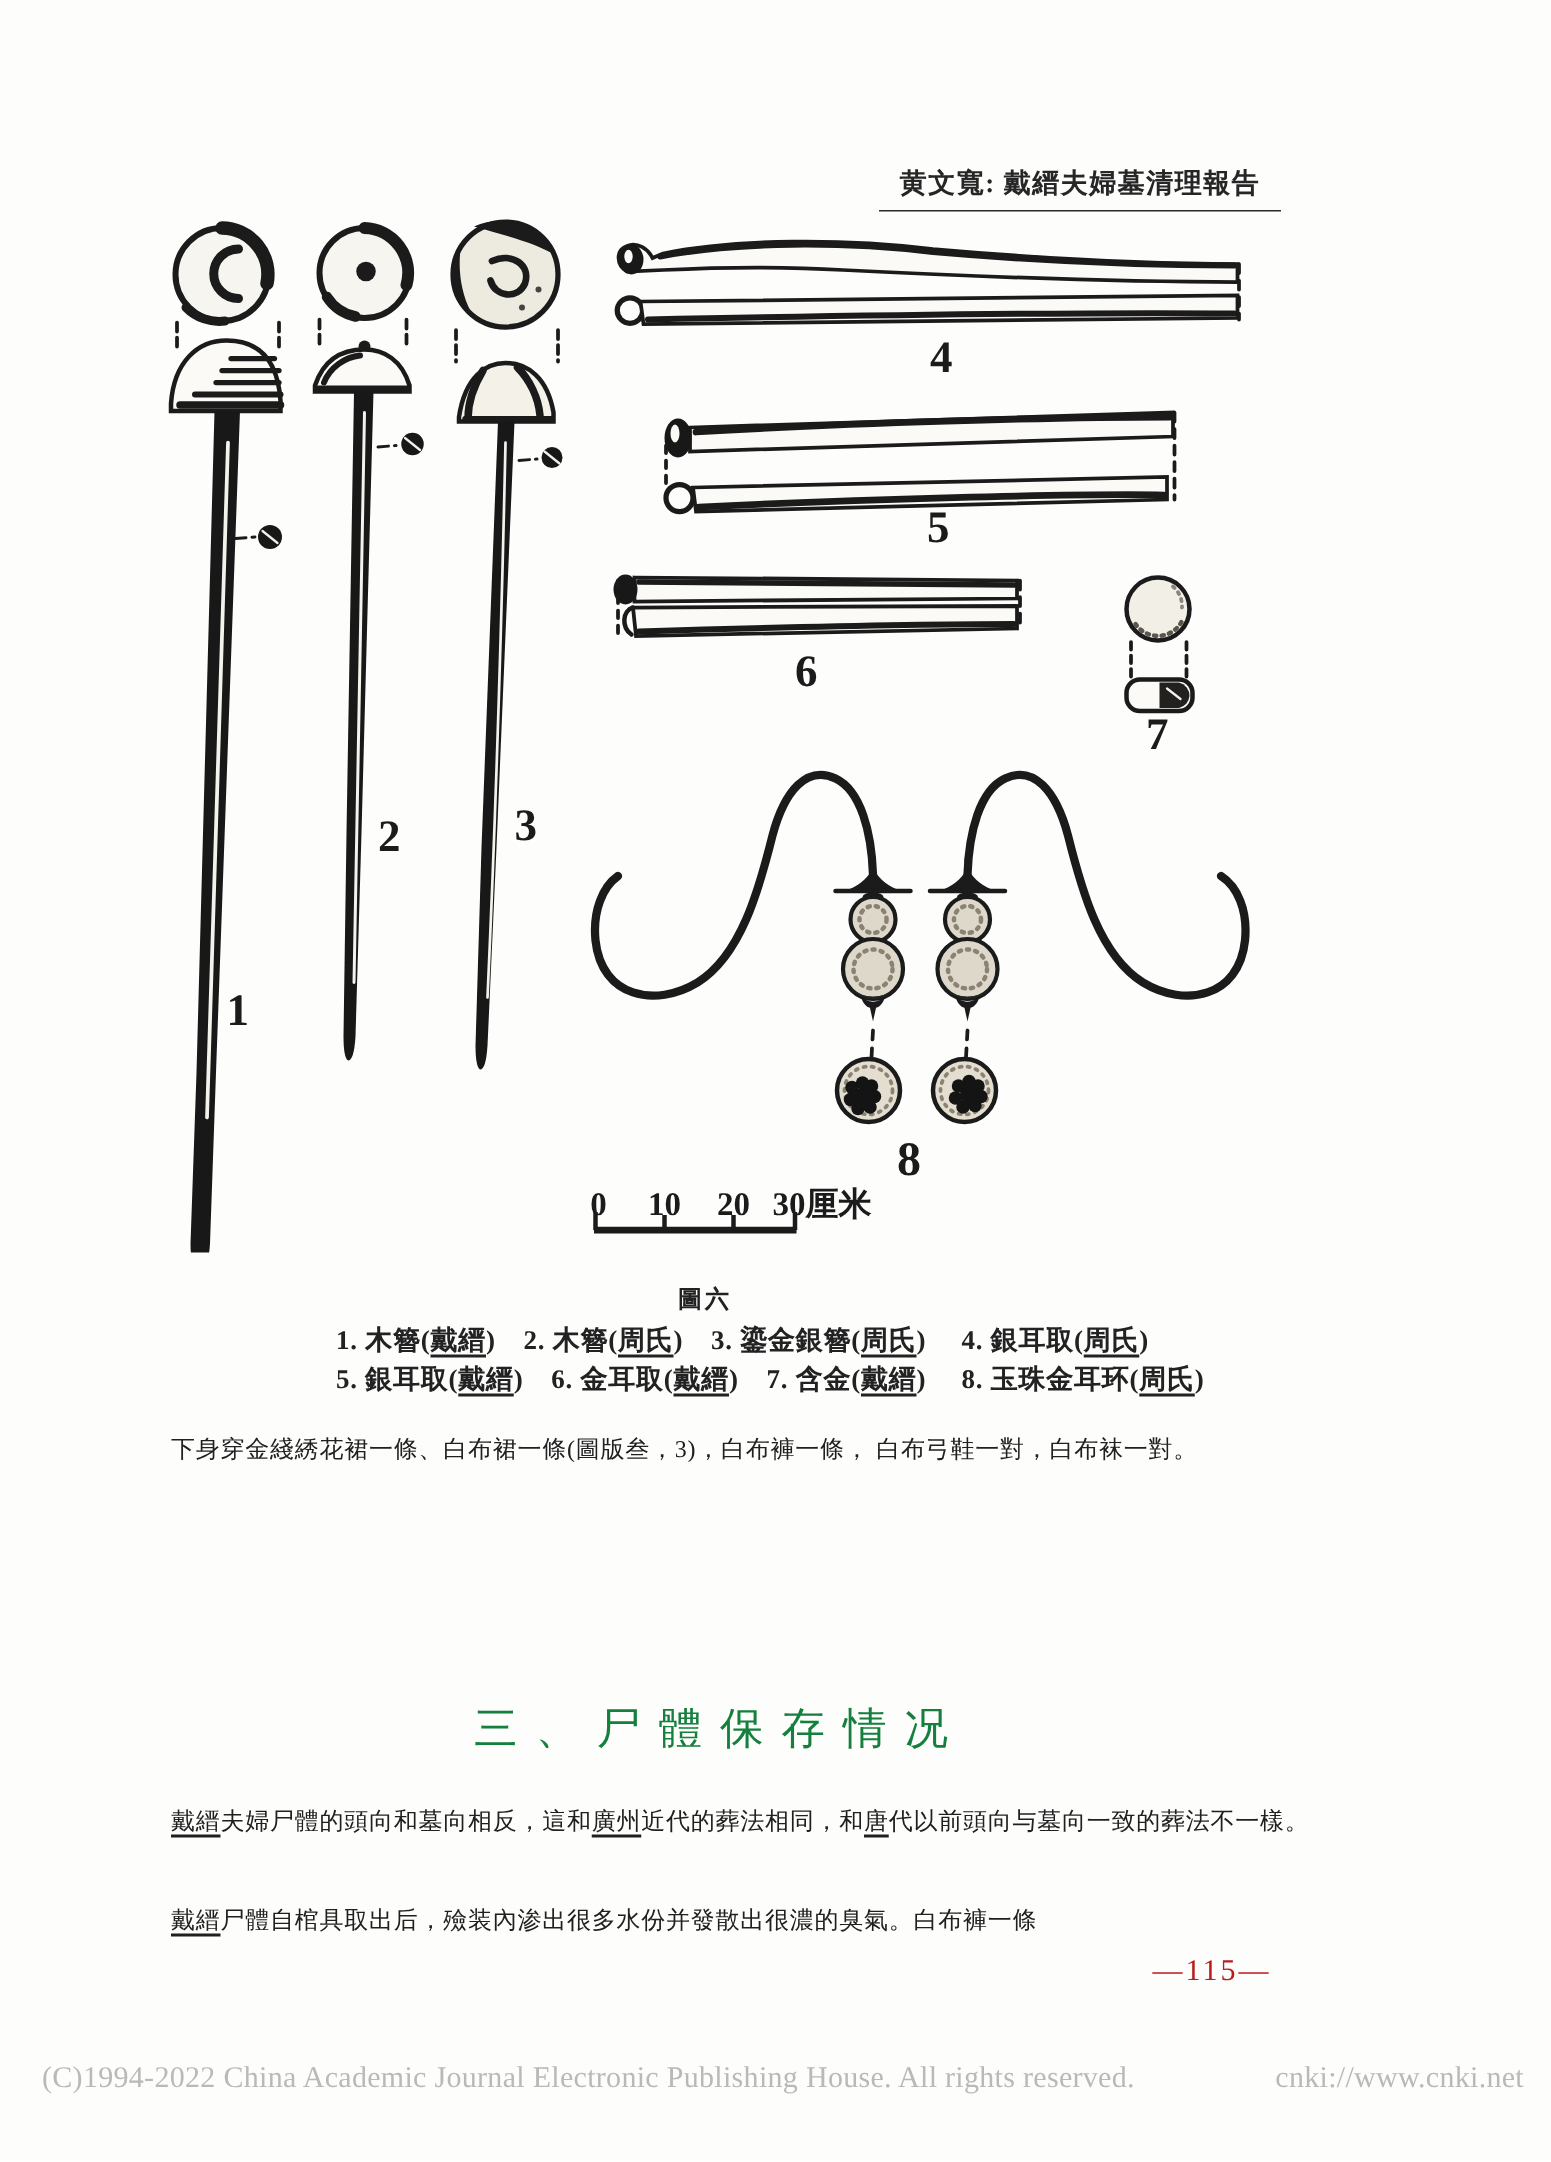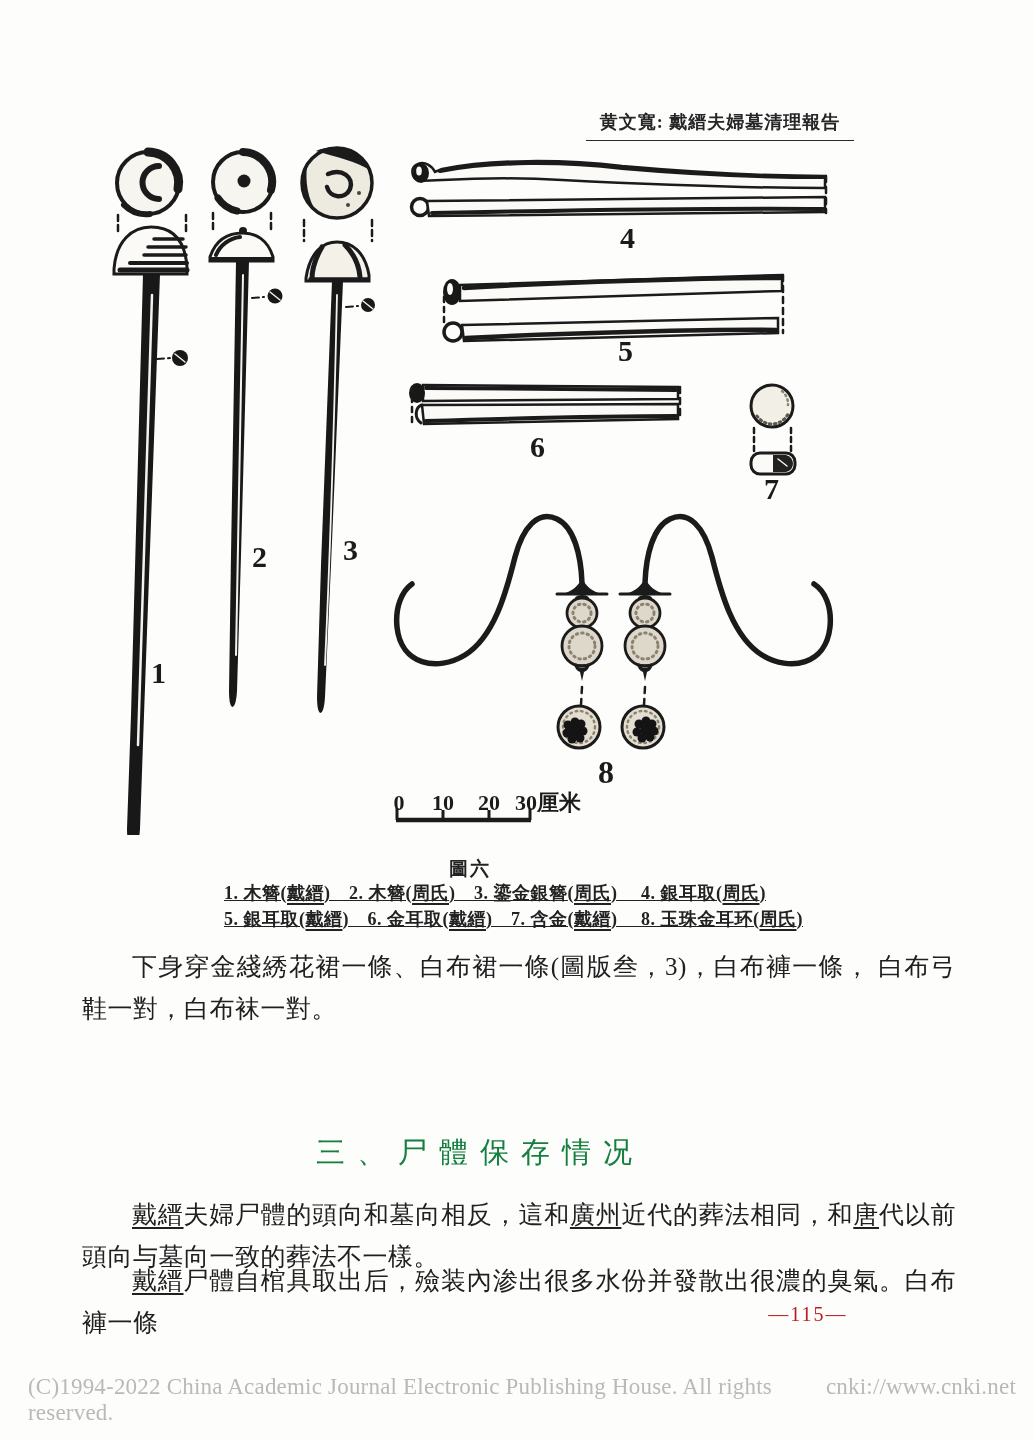--- a/index.html
+++ b/index.html
@@ -9,51 +9,51 @@
     font-family:"Liberation Serif","DejaVu Serif",serif;
   }
   .running-header{
     position:absolute;top:82px;left:586px;width:268px;
     font-size:18px;font-weight:bold;letter-spacing:1px;text-align:center;
     border-bottom:1.5px solid #2a2a2a;padding-bottom:6px;color:#262626;margin-top:28px;
   }
   .fig-svg{position:absolute;left:60px;top:135px;}
   .fig-title{
     position:absolute;left:220px;top:856px;width:500px;text-align:center;
-    font-size:19px;font-weight:bold;letter-spacing:2px;color:#222;font-family:Liberation Serif, serif;
+    font-size:16px;font-weight:bold;letter-spacing:2px;color:#222;font-family:Liberation Serif, serif;
   }
   .cap-line{
     position:absolute;left:224px;width:660px;font-size:18px;color:#222;
-    letter-spacing:0.5px;white-space:nowrap;font-weight:bold;text-decoration:underline;
+    letter-spacing:0.5px;white-space:nowrap;font-weight:bold;
   }
   .cap1{top:881px;} .cap2{top:907px;}
   .para{
     position:absolute;left:82px;width:874px;margin:0;
-    font-size:25px;line-height:42px;text-align:justify;text-justify:inter-ideograph;
+    font-size:16px;line-height:42px;text-align:justify;text-justify:inter-ideograph;
     letter-spacing:0.5px;color:#202020;
   }
   .indent{text-indent:2em;}
   .p1{top:946px;} .p2{top:1010px;} .p3{top:1194px;} .p4{top:1260px;}
   .u{
     text-decoration:underline;
     text-underline-offset:4px;
     text-decoration-thickness:1.5px;
   }
   .section-heading{
     position:absolute;left:0;top:1133px;width:960px;text-align:center;
     font-size:29px;letter-spacing:12px;color:#15803d;font-weight:normal;margin:0;
   }
   .page-number{
     position:absolute;left:748px;top:1303px;width:120px;text-align:center;
     font-size:20px;letter-spacing:2px;color:#b91c1c;
   }
   .footer{
     position:absolute;left:28px;top:1374px;width:988px;
     display:flex;justify-content:space-between;align-items:baseline;
-    font-size:23px;color:#b9b9b9;letter-spacing:0.2px;
+    font-size:20px;color:#b9b9b9;letter-spacing:0.2px;
   }
 </style>
 </head>
 <body>
 
 <div class="page">
 
   <div class="running-header">黄文寬: 戴縉夫婦墓清理報告</div>
 
   <svg class="fig-svg" width="810" height="700" viewBox="0 0 810 700">

